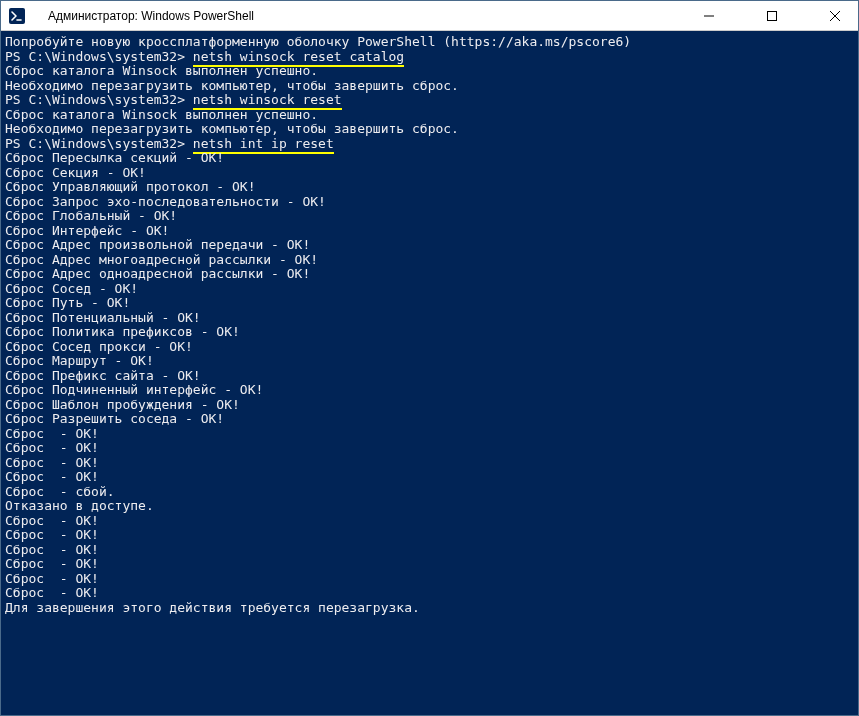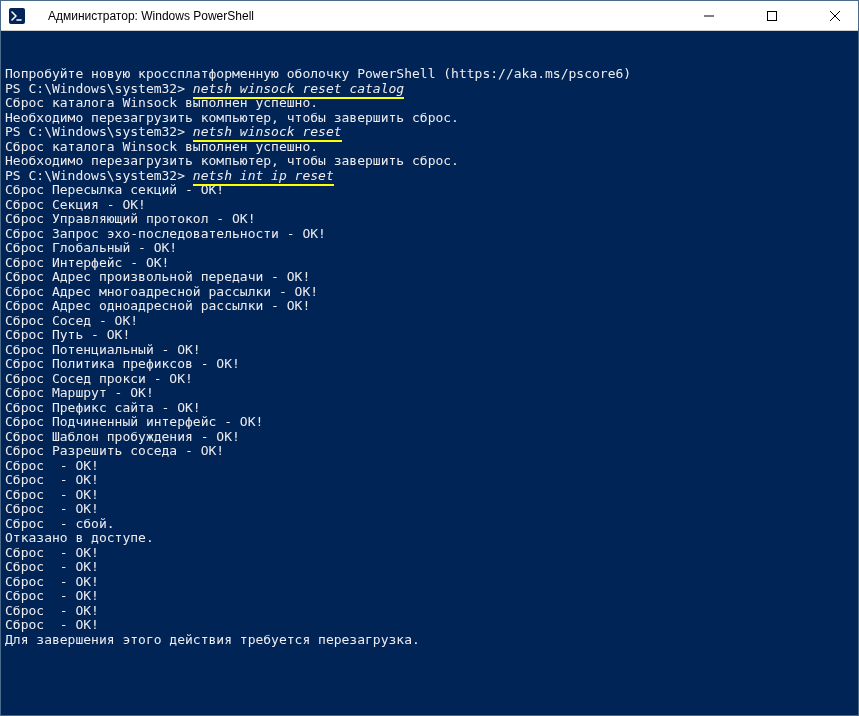--- a/index.html
+++ b/index.html
@@ -47,26 +47,24 @@
   .terminal {
     flex: 1;
     background: #012456;
     color: #eeedf0;
     font-family: Consolas, "Lucida Console", monospace;
     font-size: 13px;
     line-height: 14.5px;
     padding: 4px 4px 4px 4px;
     white-space: pre;
     overflow: hidden;
-    margin-top: 32px;
   }
   .hl {
     border-bottom: 2px solid #ffff00;
     padding-bottom: 1px;
-    font-style: italic;
   }
   .line { display: block; }
 </style>
 </head>
 <body>
 
 <div class="window">
   <div class="titlebar">
     <span class="titlebar-icon">
       <svg width="16" height="16" viewBox="0 0 16 16">

